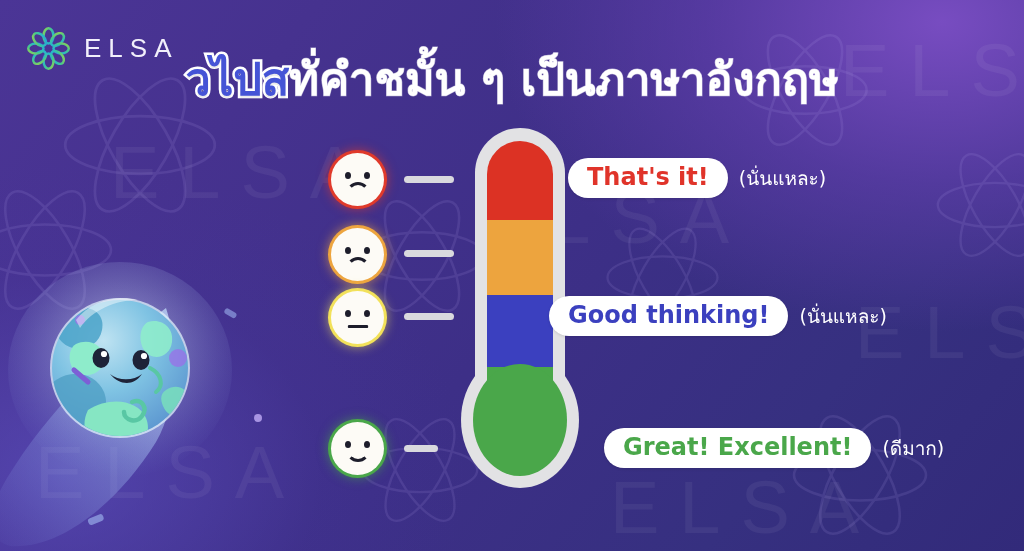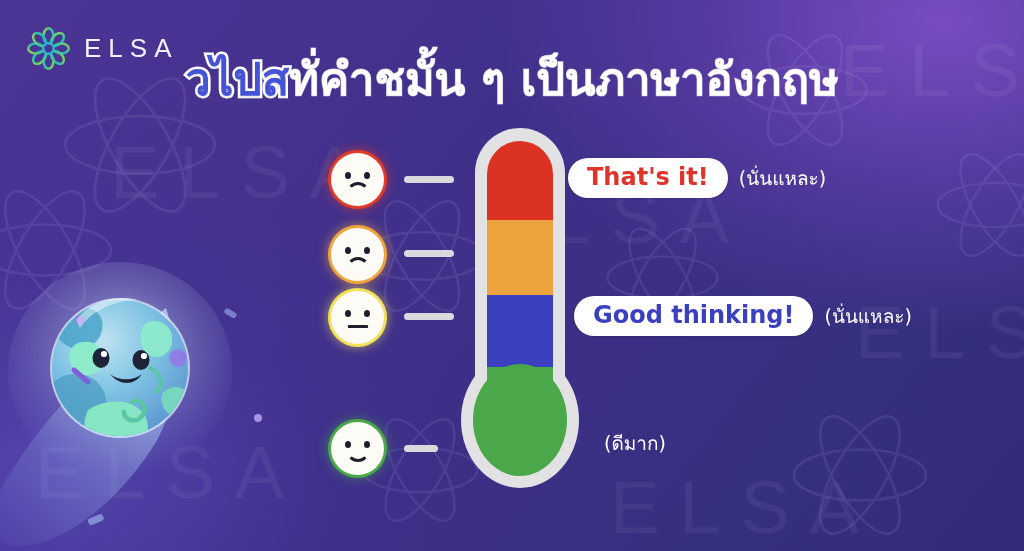--- a/index.html
+++ b/index.html
@@ -327,26 +327,27 @@
   <div class="dash" style="left:404px; top:250px; width:50px;"></div>
   <div class="dash" style="left:404px; top:313px; width:50px;"></div>
   <div class="dash" style="left:404px; top:445px; width:34px;"></div>
 
   <div class="label-row" style="left:568px; top:158px;">
     <span class="pill" style="color:#e0342a;">That's it!</span>
     <span class="thai-note">(นั่นแหละ)</span>
   </div>
 
 
-  <div class="label-row" style="left:574px; top:296px;">
+  <div class="label-row" style="left:549px; top:296px;">
     <span class="pill" style="color:#3b40bf;">Good thinking!</span>
     <span class="thai-note">(นั่นแหละ)</span>
   </div>
 
   <div class="label-row" style="left:604px; top:428px;">
+    <span class="pill" style="color:#4aa74a;">Great! Excellent!</span>
     <span class="thai-note">(ดีมาก)</span>
   </div>
 
   <div class="mascot">
     <svg width="320" height="300" viewBox="0 0 320 300">
       <defs>
         <linearGradient id="tail" x1="1" y1="0" x2="0" y2="1">
           <stop offset="0%" stop-color="#bcd6f7" stop-opacity="0.82"></stop>
           <stop offset="45%" stop-color="#9ab4ec" stop-opacity="0.42"></stop>
           <stop offset="100%" stop-color="#8090e0" stop-opacity="0.03"></stop>

